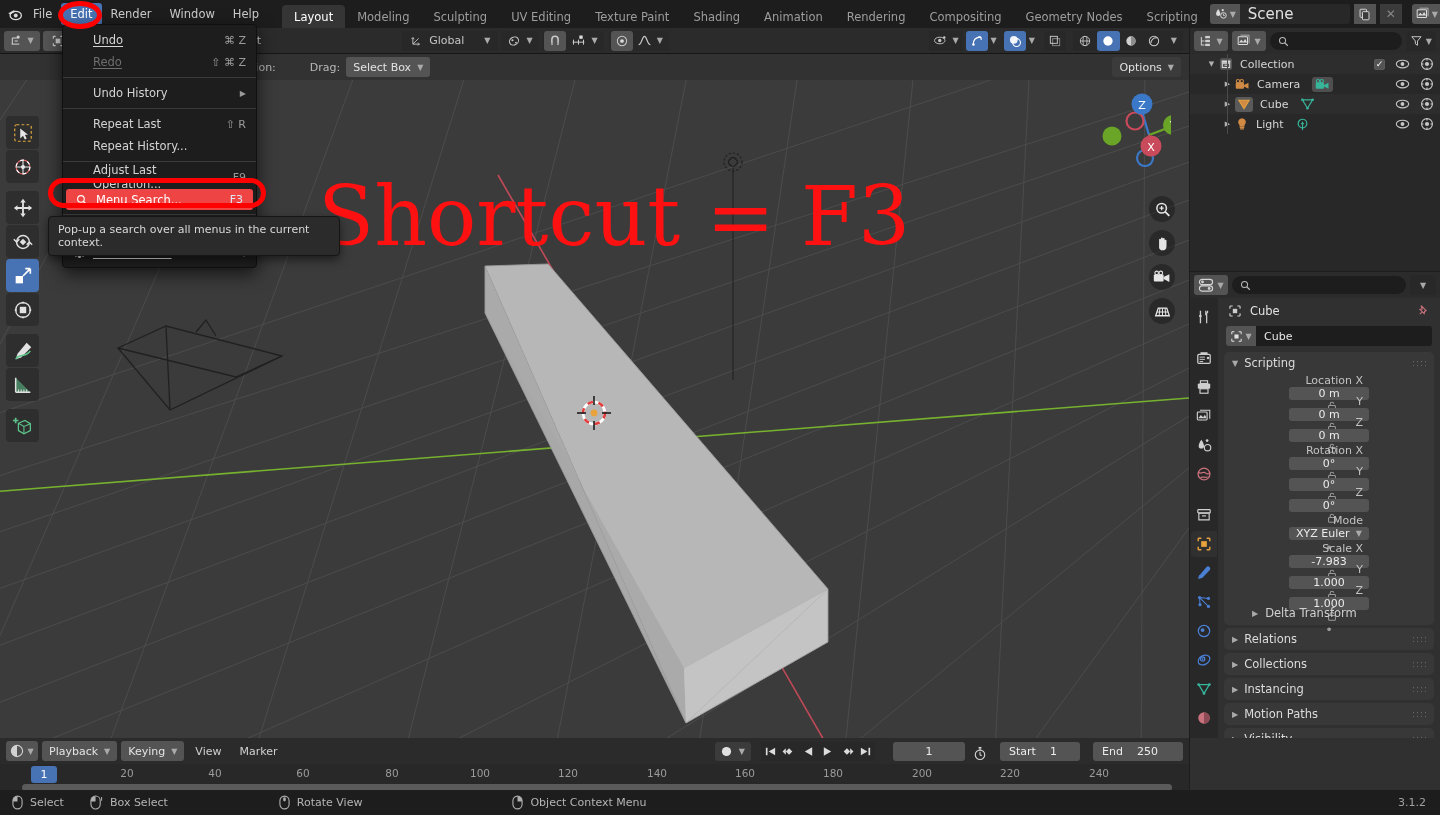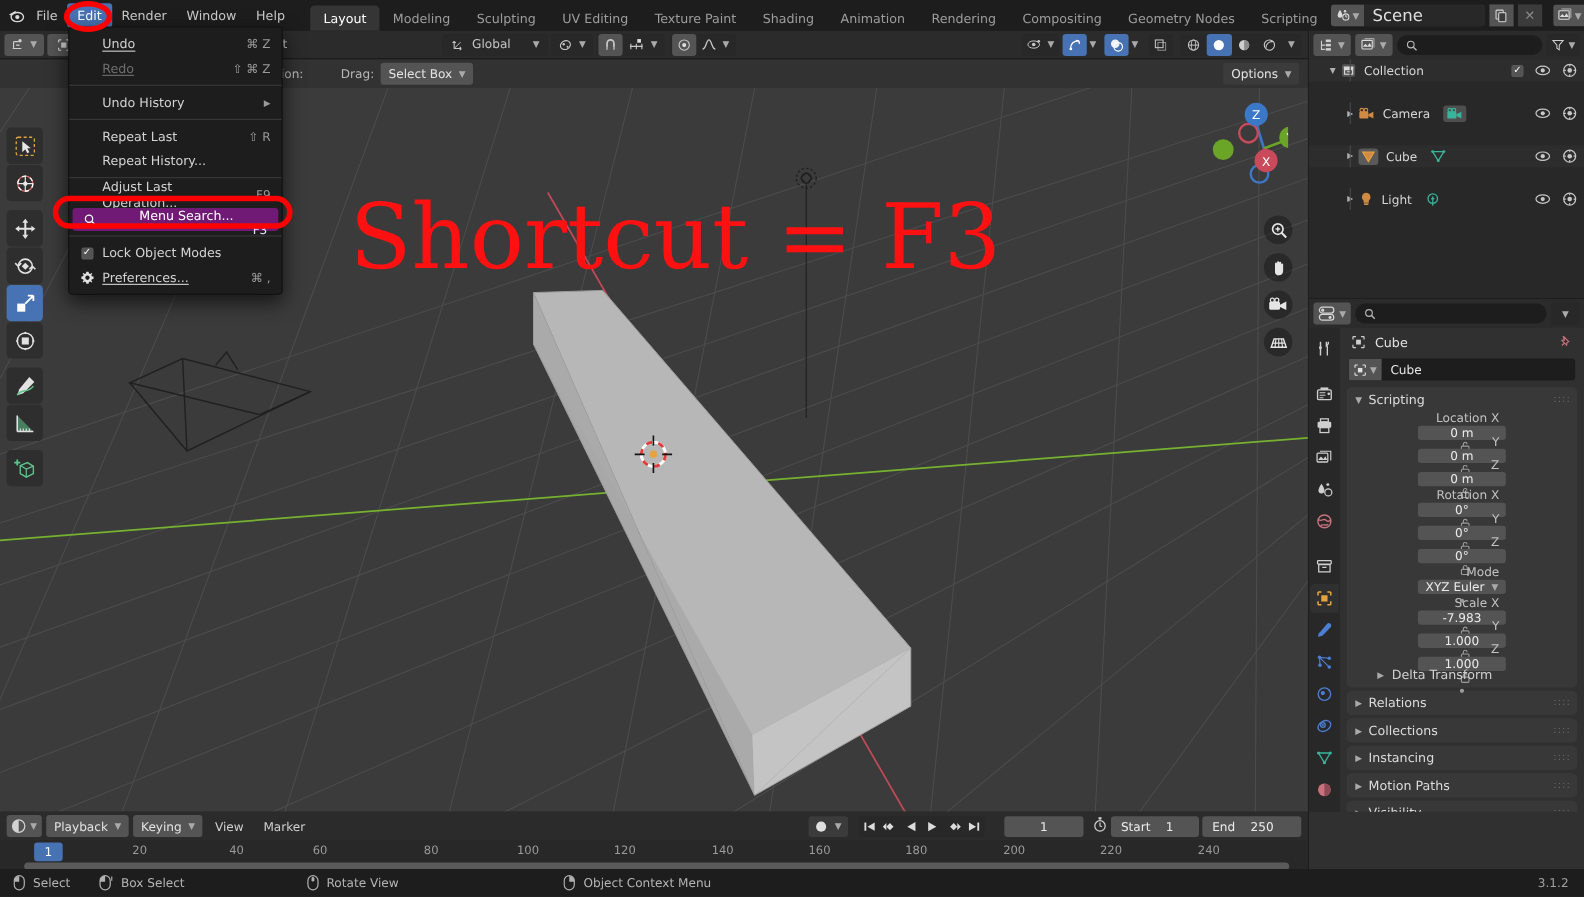--- a/index.html
+++ b/index.html
@@ -67,21 +67,21 @@
   
 
   
   .edit-menu {
     position:absolute; left:62px; top:24px; width:195px;
     background:#1d1d1d; border:1px solid #101010; border-radius:4px;
     box-shadow:0 6px 18px rgba(0,0,0,.65); padding:4px 0; z-index:60;
   }
   .mi { height:22px; display:flex; align-items:center; padding:0 10px 0 30px; font-size:11.5px; color:#d3d3d3; position:relative; }
   .mi.disabled { color:#6e6e6e; }
-  .mi.hl { background:#701a75; color:#ffffff;flex-direction:column; }
+  .mi.hl { background:#ef4444; color:#ffffff; }
   .mi .sc { margin-left:auto; font-size:11px; color:#9a9a9a; padding-left:14px; }
   .mi.hl .sc { color:#dfe7f5; }
   .mi .arr { margin-left:auto; font-size:8px; color:#9a9a9a; }
   .mi .ico { position:absolute; left:8px; top:50%; transform:translateY(-50%); width:16px; height:16px; display:flex; align-items:center; justify-content:center; }
   .msep { height:1px; background:#3a3a3a; margin:4px 0; }
   .underA { text-decoration:underline; text-underline-offset:2px; }
 
   .tooltip {
     position:absolute; left:48px; top:216px; width:292px; padding:6px 9px;
     background:#2b2b2b; border:1px solid #151515; border-radius:4px;
@@ -112,21 +112,21 @@
   
   .outliner { position:absolute; left:1190px; top:28px; width:250px; height:243px; background:#282828; }
   .ol-header { height:26px; background:#2b2b2b; display:flex; align-items:center; gap:4px; padding:0 4px; }
   .search-box { flex:1; height:18px; background:#1d1d1d; border-radius:9px; display:flex; align-items:center; padding:0 8px; gap:5px; }
   .ol-row { height:20px; display:flex; align-items:center; font-size:11px; color:#d5d5d5; padding-right:6px; position:relative; }
   .ol-row.alt { background:#2d2d2d; }
   .ol-eyes { margin-left:auto; display:flex; align-items:center; gap:10px; }
   .tri { font-size:7px; color:#b0b0b0; width:11px; text-align:center; }
   .ol-indent-1 { padding-left:14px; }
   .ol-indent-2 { padding-left:30px; }
-  .ol-indent-3 { padding-left:46px;margin-top:19px; }
+  .ol-indent-3 { padding-left:46px; }
   .chk { width:11px; height:11px; border:1px solid #5a5a5a; border-radius:2px; background:#545454; display:flex; align-items:center; justify-content:center; font-size:9px; color:#fff; }
   .tree-line { position:absolute; left:37px; top:0; bottom:0; width:1px; background:#4a4a4a; }
 
   
   .props { position:absolute; left:1190px; top:272px; width:250px; height:518px; background:#303030; }
   .props-header { height:26px; background:#2b2b2b; display:flex; align-items:center; gap:4px; padding:0 4px; }
   .props-body { display:flex; height:492px; }
   .props-tabs { width:28px; background:#282828; display:flex; flex-direction:column; align-items:center; padding-top:6px; gap:3px; }
   .ptab { width:26px; height:26px; display:flex; align-items:center; justify-content:center; border-radius:4px 0 0 4px; }
   .ptab.on { background:#303030; }
@@ -631,20 +631,21 @@
         <svg width="13" height="13" viewBox="0 0 16 16">
             <path d="M8 1.2 L9.3 1.2 L9.6 3.1 L11 3.7 L12.5 2.6 L13.4 3.5 L12.3 5 L12.9 6.4 L14.8 6.7 L14.8 8 L14.8 9.3 L12.9 9.6 L12.3 11 L13.4 12.5 L12.5 13.4 L11 12.3 L9.6 12.9 L9.3 14.8 L8 14.8 L6.7 14.8 L6.4 12.9 L5 12.3 L3.5 13.4 L2.6 12.5 L3.7 11 L3.1 9.6 L1.2 9.3 L1.2 8 L1.2 6.7 L3.1 6.4 L3.7 5 L2.6 3.5 L3.5 2.6 L5 3.7 L6.4 3.1 L6.7 1.2 Z" fill="#e0e0e0"></path>
             <circle cx="8" cy="8" r="2.4" fill="#1d1d1d"></circle>
           </svg>
       </span>
       <span class="underA">Preferences...</span>
       <span class="sc">⌘ ,</span>
     </div>
   </div>
 
+  <div class="tooltip">Pop-up a search over all menus in the current context.</div>
 
   <div class="redring" style="left:58px; top:1px; width:44px; height:28px;"></div>
   <div class="redpill" style="left:48px; top:178px; width:218px; height:30px;"></div>
 
   <div class="outliner">
     <div class="ol-header">
       <div class="hdr-btn sel" style="width:34px">
         <svg width="14" height="14" viewBox="0 0 18 18">
             <path d="M3 4 L3 14 L7 14 M3 9 L7 9" stroke="#d0d0d0" stroke-width="1.3" fill="none"></path>
             <rect x="8" y="2.5" width="6" height="3" fill="#d0d0d0"></rect>
@@ -1200,21 +1201,21 @@
               </svg>
             </span>
           <span class="tp">
               <svg width="13" height="13" viewBox="0 0 14 14">
                 <path d="M2 3 L2 11 L9 7 Z" fill="#dcdcdc"></path>
                 <rect x="10.2" y="3" width="1.8" height="8" fill="#dcdcdc"></rect>
               </svg>
             </span>
         </div>
         <div class="num-field" style="width:72px;margin-left:14px">1</div>
-        <div style="display:flex;align-items:flex-start;gap:3px;margin-left:4px">
+        <div style="display:flex;align-items:flex-end;gap:13px;margin-left:4px">
           <span>
             <svg width="14" height="15" viewBox="0 0 16 17">
                 <circle cx="8" cy="10" r="5.4" fill="none" stroke="#d2d2d2" stroke-width="1.3"></circle>
                 <path d="M8 6.5 L8 10 L10 11" stroke="#d2d2d2" stroke-width="1.2" fill="none"></path>
                 <rect x="6.4" y="1" width="3.2" height="2" fill="#d2d2d2"></rect>
                 <path d="M8 3 L8 4.6" stroke="#d2d2d2" stroke-width="1.4"></path>
               </svg>
           </span>
           <div class="se-field" style="width:80px">
             <span>Start</span>
@@ -1225,21 +1226,21 @@
             <span>250</span>
           </div>
         </div>
       </div>
     </div>
 
     <div class="tl-scrub">
       <div class="playhead" style="left:31px">1</div>
       <div class="tl-tick" style="left:127px">20</div>
       <div class="tl-tick" style="left:215px">40</div>
-      <div class="tl-tick" style="left:291px">60</div>
+      <div class="tl-tick" style="left:303px">60</div>
       <div class="tl-tick" style="left:392px">80</div>
       <div class="tl-tick" style="left:480px">100</div>
       <div class="tl-tick" style="left:568px">120</div>
       <div class="tl-tick" style="left:657px">140</div>
       <div class="tl-tick" style="left:745px">160</div>
       <div class="tl-tick" style="left:833px">180</div>
       <div class="tl-tick" style="left:922px">200</div>
       <div class="tl-tick" style="left:1010px">220</div>
       <div class="tl-tick" style="left:1099px">240</div>
     </div>

